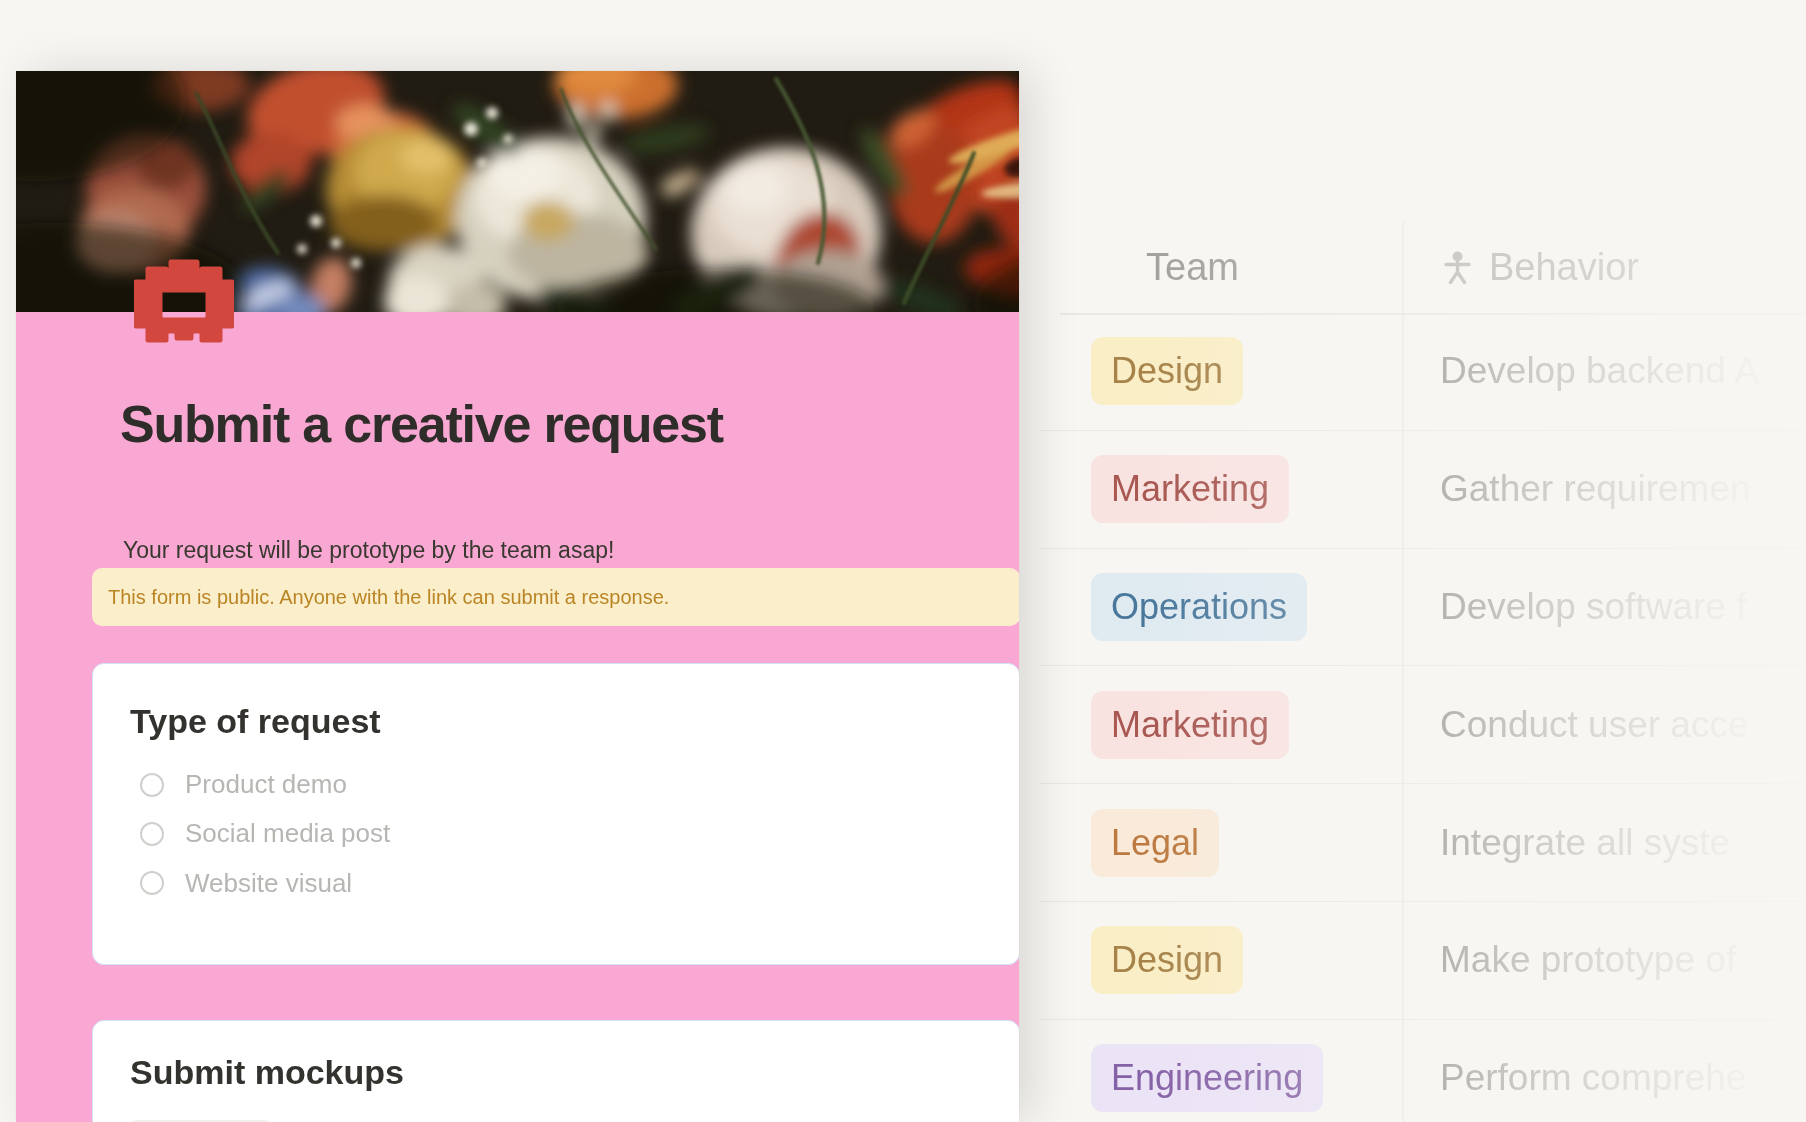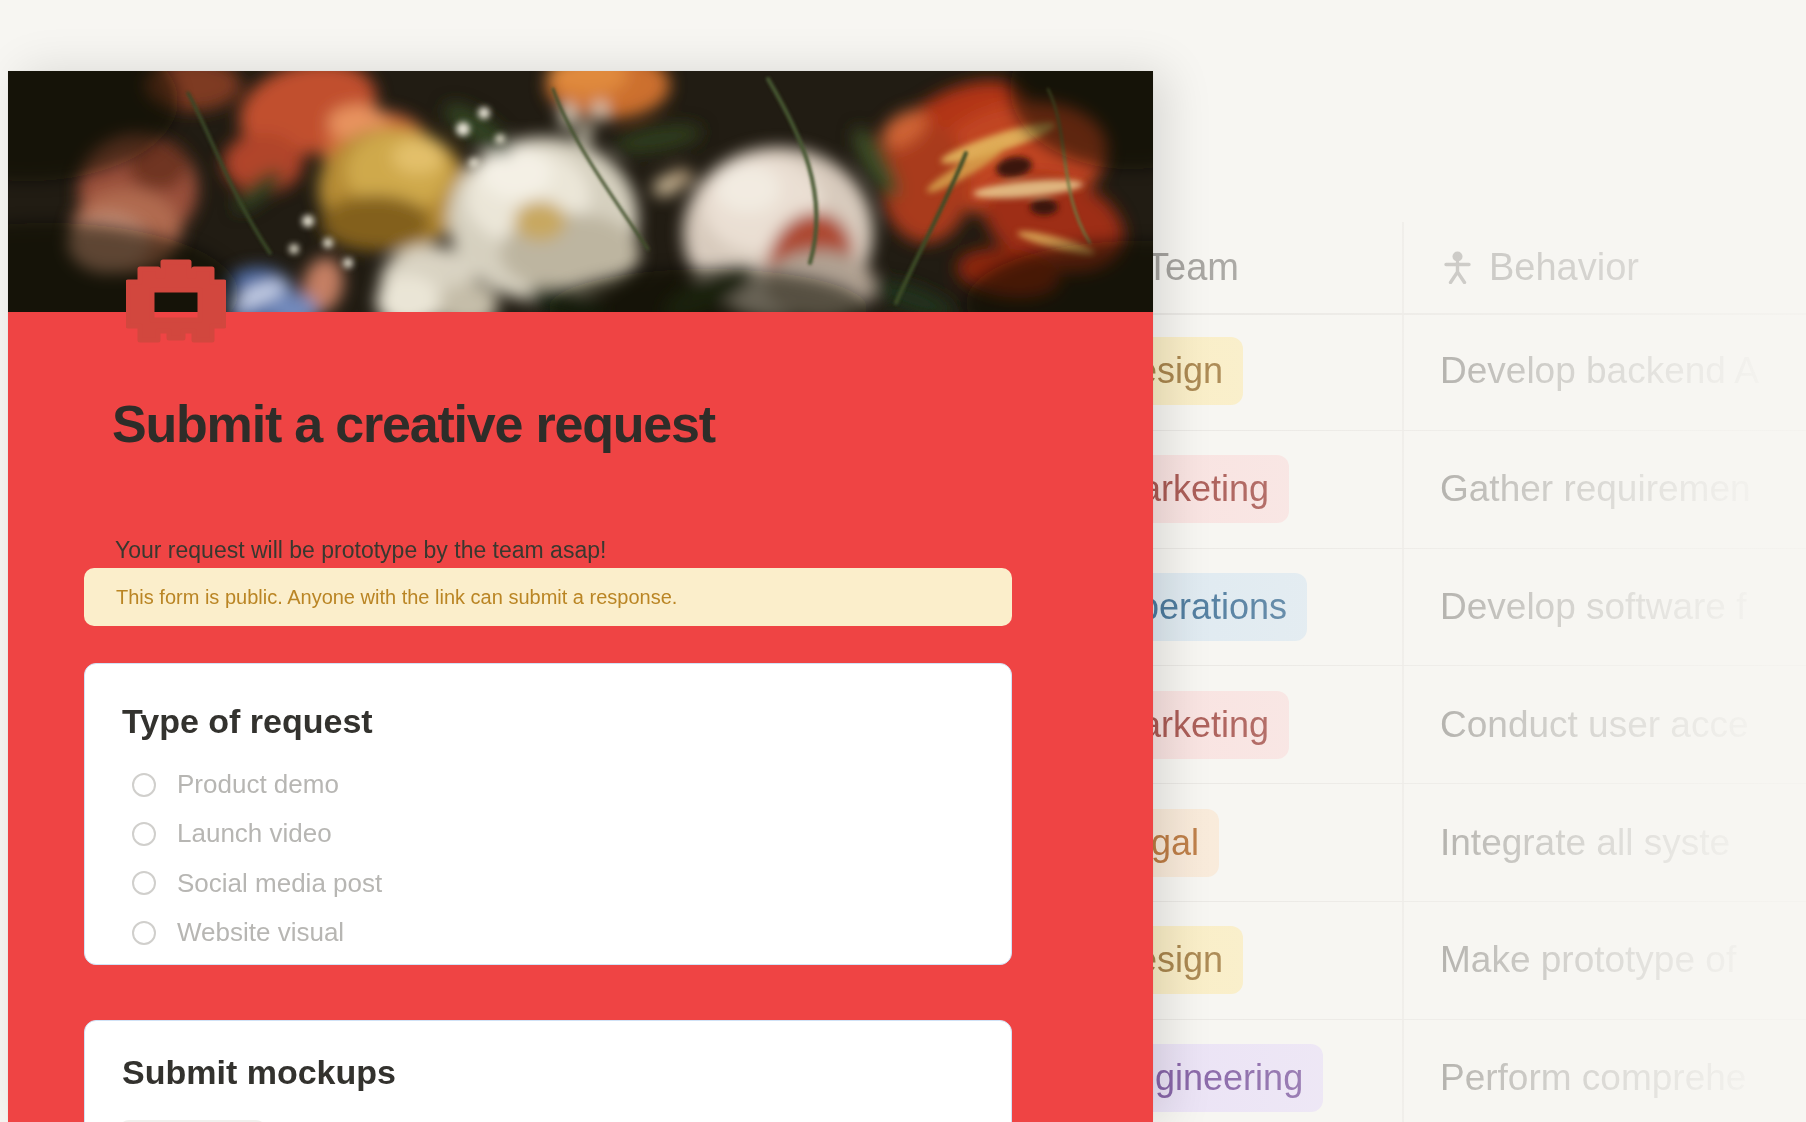--- a/index.html
+++ b/index.html
@@ -41,39 +41,39 @@
     -webkit-mask-image:linear-gradient(90deg,#000 0%,rgba(0,0,0,.45) 60%,rgba(0,0,0,0) 96%);
             mask-image:linear-gradient(90deg,#000 0%,rgba(0,0,0,.45) 60%,rgba(0,0,0,0) 96%);
   }
   .wash {
     position:absolute; inset:0; z-index:3; pointer-events:none;
     background:linear-gradient(90deg, rgba(247,246,242,0) 1146px, rgba(247,246,242,.35) 1430px, rgba(247,246,242,.78) 1790px);
   }
 
   
   .form-panel {
-    position:absolute; left:8px; top:71px; width:1145px; height:1051px; z-index:10;
-    background:#ef4444; overflow:hidden;
+    position:absolute; left:16px; top:71px; width:1003px; height:1051px; z-index:10;
+    background:#f9a8d4; overflow:hidden;
     box-shadow:14px 0 44px rgba(0,0,0,.12), 0 0 2px rgba(0,0,0,.05);
   }
   .cover { position:absolute; left:0; top:0; width:1145px; height:241px; overflow:hidden; }
   .cover svg { display:block; }
   .page-icon { position:absolute; left:118px; top:187px; width:100px; height:90px; }
   .form-title {
     position:absolute; left:104px; top:322px; margin:0;
     font-size:52px; line-height:62px; font-weight:700; letter-spacing:-1.2px; color:#2e2d29;
   }
   .form-subtitle {
     position:absolute; left:107px; top:466px; margin:0;
     font-size:23px; color:#39382f;
   }
   .banner {
     position:absolute; left:76px; top:497px; width:928px; height:58px;
     background:#fbeecb; border-radius:10px;
-    display:flex; align-items:center; padding-left:32px;
+    display:flex; align-items:center; padding-left:16px;
   }
   .banner span { font-size:20px; color:#ba8524; }
   .card {
     position:absolute; left:76px; width:928px;
     background:#fff; border:1.5px solid #d1e2f6; border-radius:12px;
   }
   .card-type { top:592px; height:302px; }
   .card-attach { top:949px; height:260px; }
   .card h2 { position:absolute; left:37px; margin:0; font-weight:700; color:#33322e; font-size:34px; }
   .card-type h2 { top:38px; }
@@ -275,24 +275,20 @@
 
     <div class="card card-type">
       <h2>Type of request</h2>
       <div class="opts" id="opts">
           <div class="opt">
             <span class="radio"></span>
             <span class="optlabel">Product demo</span>
           </div>
           <div class="opt">
             <span class="radio"></span>
-            <span class="optlabel">Launch video</span>
-          </div>
-          <div class="opt">
-            <span class="radio"></span>
             <span class="optlabel">Social media post</span>
           </div>
           <div class="opt">
             <span class="radio"></span>
             <span class="optlabel">Website visual</span>
           </div>
         </div>
     </div>
 
     <div class="card card-attach">

